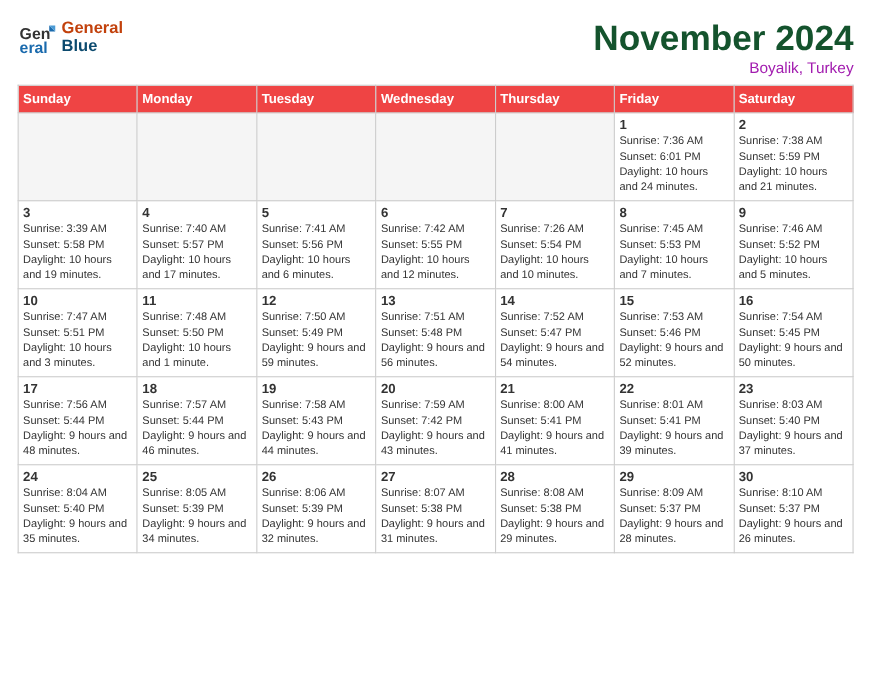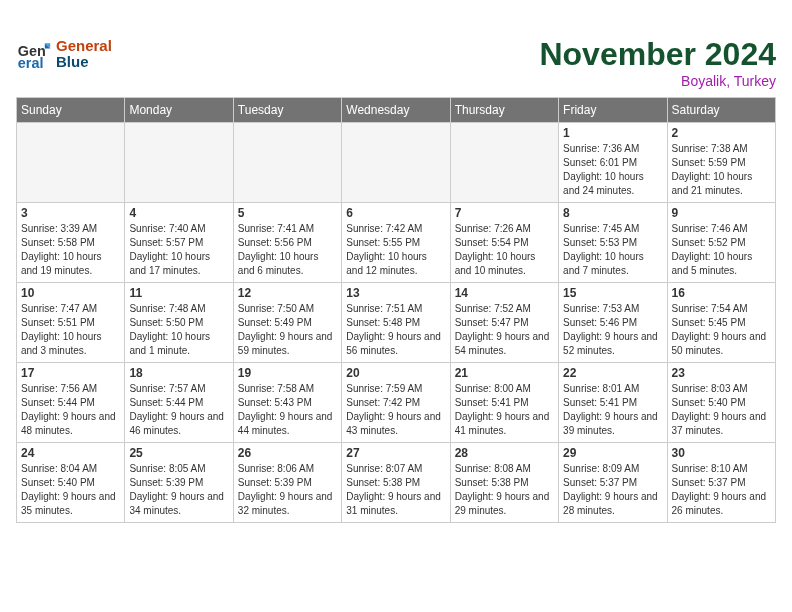--- a/index.html
+++ b/index.html
@@ -8,21 +8,20 @@
       background: #fff;
       width: 792px;
       min-height: 612px;
       padding: 16px;
     }
     .header {
       display: flex;
       justify-content: space-between;
       align-items: flex-start;
       margin-bottom: 8px;
-      margin-top: 20px;
     }
     .logo {
       display: flex;
       align-items: center;
       gap: 4px;
     }
     .logo-icon {
       width: 36px;
       height: 36px;
     }
@@ -37,24 +36,24 @@
     .location {
       font-size: 14px;
       color: #a21caf;
     }
     table {
       width: 100%;
       border-collapse: collapse;
       table-layout: fixed;
     }
     th {
-      background-color: #737373;
+      background-color: #ef4444;
       color: #fff;
       font-size: 12px;
-      font-weight: normal;
+      font-weight: bold;
       padding: 5px 4px;
       text-align: left;
       border: 1px solid #ccc;
     }
     td {
       border: 1px solid #ccc;
       vertical-align: top;
       padding: 3px 4px;
       font-size: 10px;
       color: #333;

